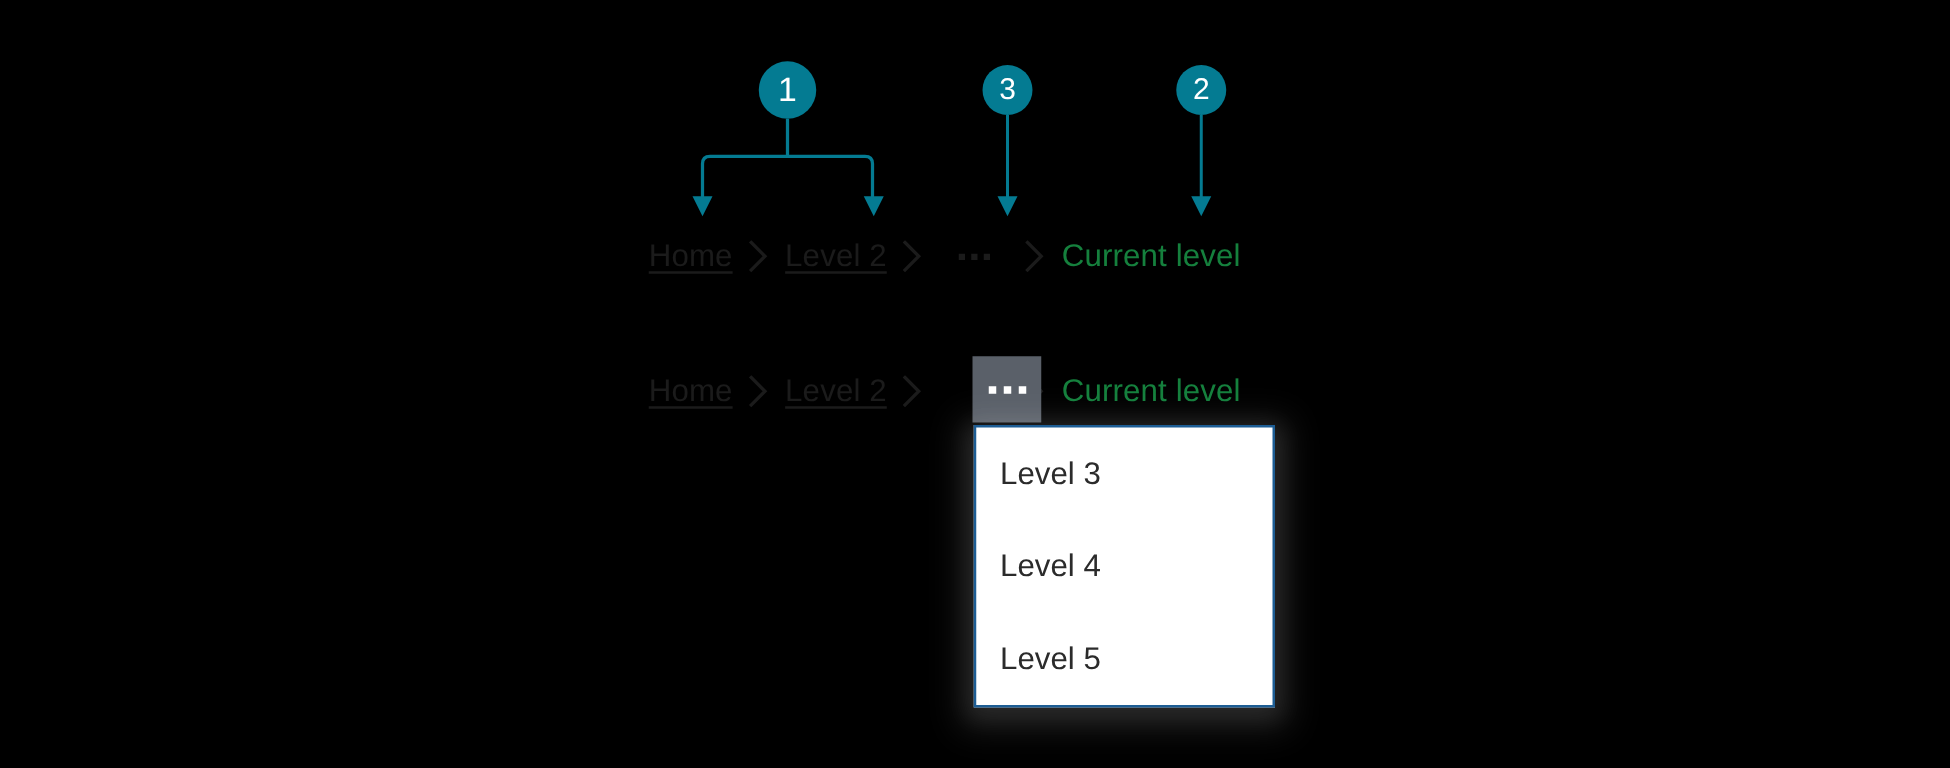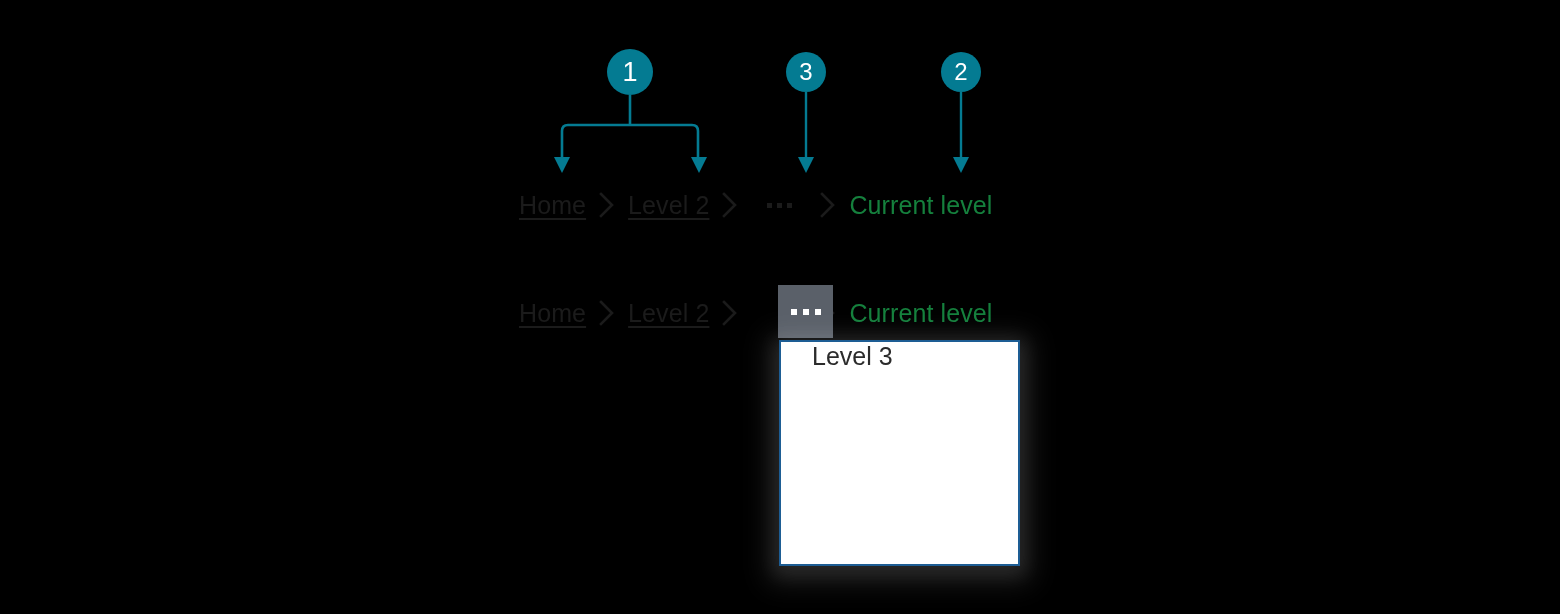--- a/index.html
+++ b/index.html
@@ -145,22 +145,22 @@
     top: 340px;
     width: 241px;
     height: 226px;
     box-sizing: border-box;
     background: #ffffff;
     border: 2px solid #1d5d94;
   }
   .dropdown-item {
     height: 74px;
     display: flex;
-    align-items: flex-start;
-    padding-left: 31px;
+    align-items: center;
+    padding-left: 19px;
     box-sizing: border-box;
     font-family: "Liberation Sans", sans-serif;
     font-size: 25px;
     color: #2b2b2b;
     cursor: pointer;
   }
 </style>
 </head>
 <body>
 
@@ -260,15 +260,21 @@
     <span class="dot"></span>
     <span class="dot"></span>
     <span class="dot"></span>
   </div>
 
   <div id="dropdown-shadow"></div>
   <div id="dropdown">
     <div class="dropdown-item">
       <span>Level 3</span>
     </div>
+    <div class="dropdown-item">
+      <span>Level 4</span>
+    </div>
+    <div class="dropdown-item">
+      <span>Level 5</span>
+    </div>
   </div>
 
 </div>
 
 </body></html>

